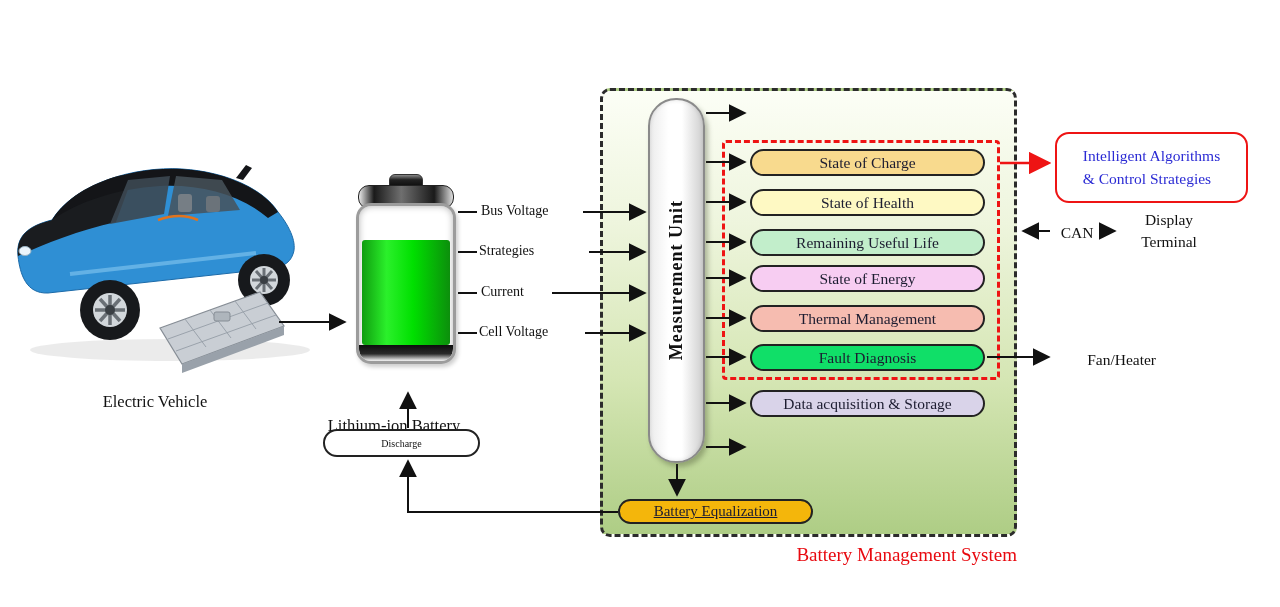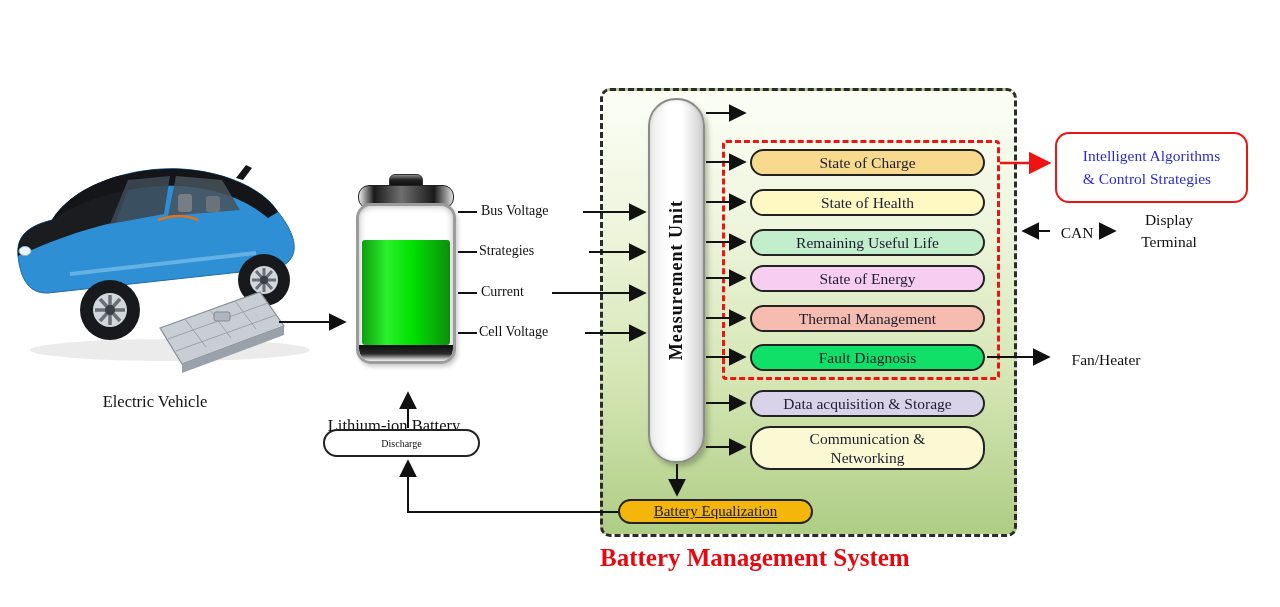--- a/index.html
+++ b/index.html
@@ -101,22 +101,22 @@
   .plain-label { font-size: 15.5px; color: #111; z-index: 4; text-align: center; line-height: 1.45; }
 
   
   .sig-label { font-size: 14px; color: #111; z-index: 4; white-space: nowrap; }
 
   
   .caption { font-size: 16.5px; color: #111; z-index: 4; text-align: center; }
 
   .bms-title {
     left: 600px; top: 544px; width: 417px;
-    font-size: 25px; font-weight: bold;
-    text-align: left;
+    font-size: 19px; font-weight: normal;
+    text-align: right;
     z-index: 4;
   }
 
   
   .batt { left: 356px; top: 174px; width: 100px; height: 190px; z-index: 2; }
   .batt .terminal {
     position: absolute; left: 33px; top: 0; width: 34px; height: 14px;
     background: linear-gradient(180deg, #888 0%, #222 40%, #0a0a0a 100%);
     border: 1px solid #333;
     border-radius: 6px 6px 2px 2px;
@@ -218,33 +218,31 @@
   <div class="abs sig-label" style="left:481px; top:284px;">Current</div>
   <div class="abs sig-label" style="left:479px; top:324px;">Cell Voltage</div>
 
   <div class="abs fbox" style="top: 149px; background: rgb(248, 218, 142);">State of Charge</div>
   <div class="abs fbox" style="top: 189px; background: #fef9c3;">State of Health</div>
   <div class="abs fbox" style="top: 229px; background: rgb(194, 238, 203);">Remaining Useful Life</div>
   <div class="abs fbox" style="top: 305px; background: rgb(246, 188, 176);">Thermal Management</div>
   <div class="abs fbox" style="top: 265px; background: rgb(247, 205, 242);">State of Energy</div>
   <div class="abs fbox" style="top: 344px; background: rgb(16, 223, 104);">Fault Diagnosis</div>
   <div class="abs fbox" style="top: 390px; background: rgb(217, 211, 233);">Data acquisition &amp; Storage</div>
-  <div class="abs fbox tall preline" style="top: 426px; background: rgb(251, 249, 211);">Communication &amp;
-Networking</div>
 
   <div class="abs be-box" style="background: rgb(244, 182, 11); text-decoration: underline;">Battery Equalization</div>
 
   <div class="abs discharge-oval">Discharge</div>
 
   <div class="abs ia-box preline" style="color: rgb(43, 43, 212); border-color: rgb(238, 20, 20);">Intelligent Algorithms
 &amp; Control Strategies</div>
   <div class="abs plain-label" style="left:1055px; top:222px; width:44px;">CAN</div>
   <div class="abs plain-label preline" style="left:1128px; top:209px; width:82px;">Display
 Terminal</div>
-  <div class="abs plain-label" style="left:1056px; top:349px; width:100px; text-align:center;">Fan/Heater</div>
+  <div class="abs plain-label" style="left:1056px; top:349px; width:100px; text-align:right;">Fan/Heater</div>
 
   <div class="abs bms-title" style="color: rgb(232, 9, 15);">Battery Management System</div>
 
   <svg class="abs arrows" viewBox="0 0 1280 607" aria-hidden="true">
     <defs>
       <marker id="mb" viewBox="0 0 10 10" refX="8.5" refY="5" markerWidth="9" markerHeight="9" orient="auto-start-reverse">
         <path d="M0,0 L10,5 L0,10 Z" fill="#111"></path>
       </marker>
       <marker id="mr" viewBox="0 0 10 10" refX="8.5" refY="5" markerWidth="9" markerHeight="9" orient="auto-start-reverse">
         <path d="M0,0 L10,5 L0,10 Z" fill="#ee1414"></path>

